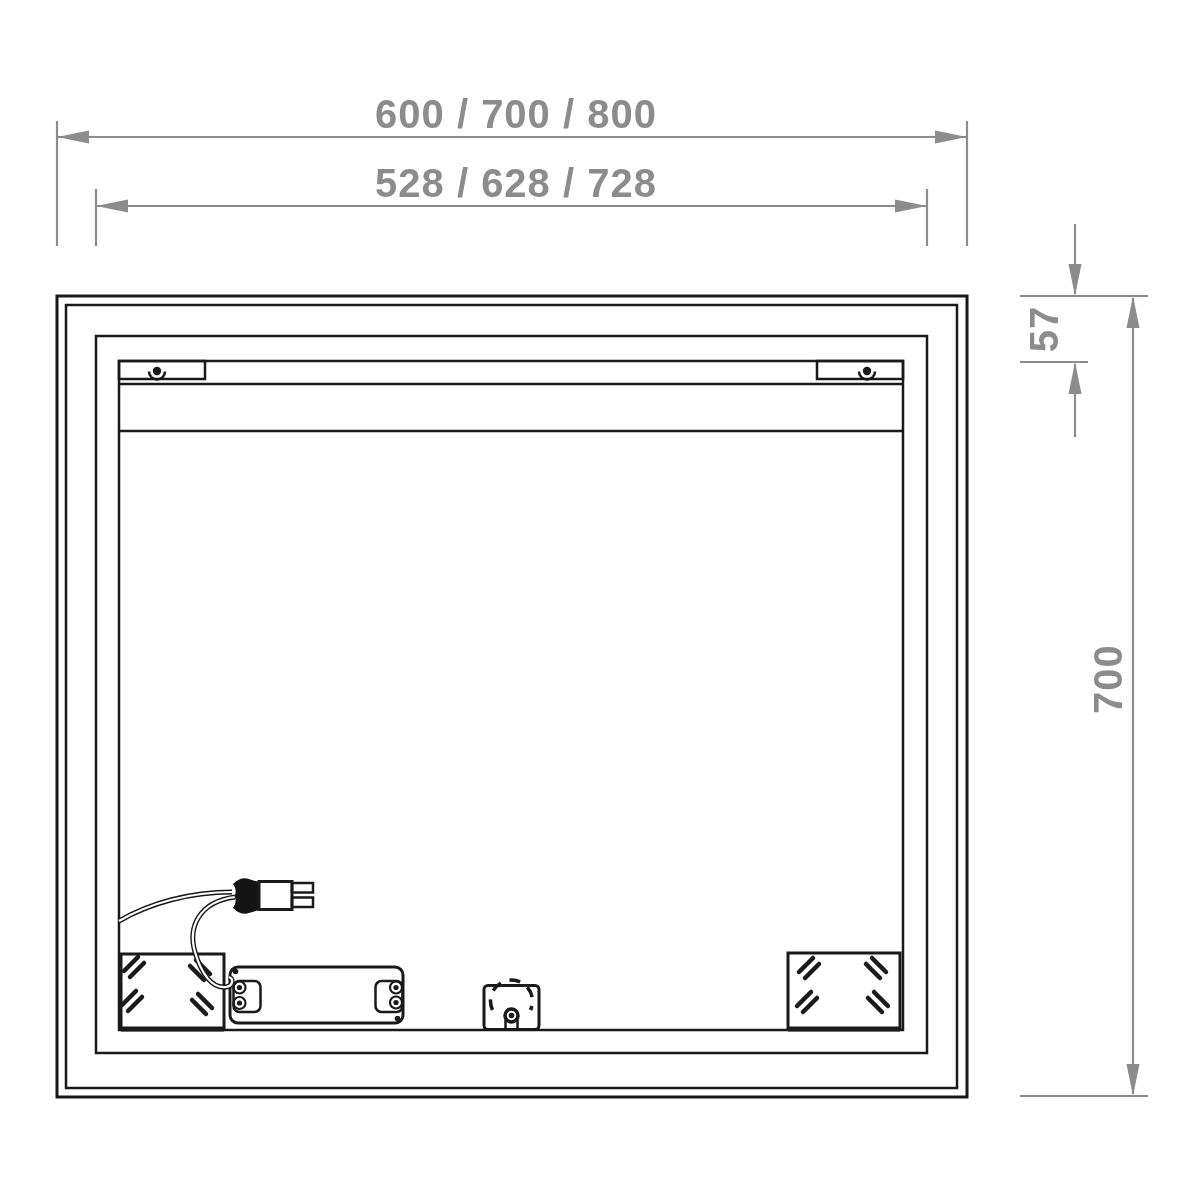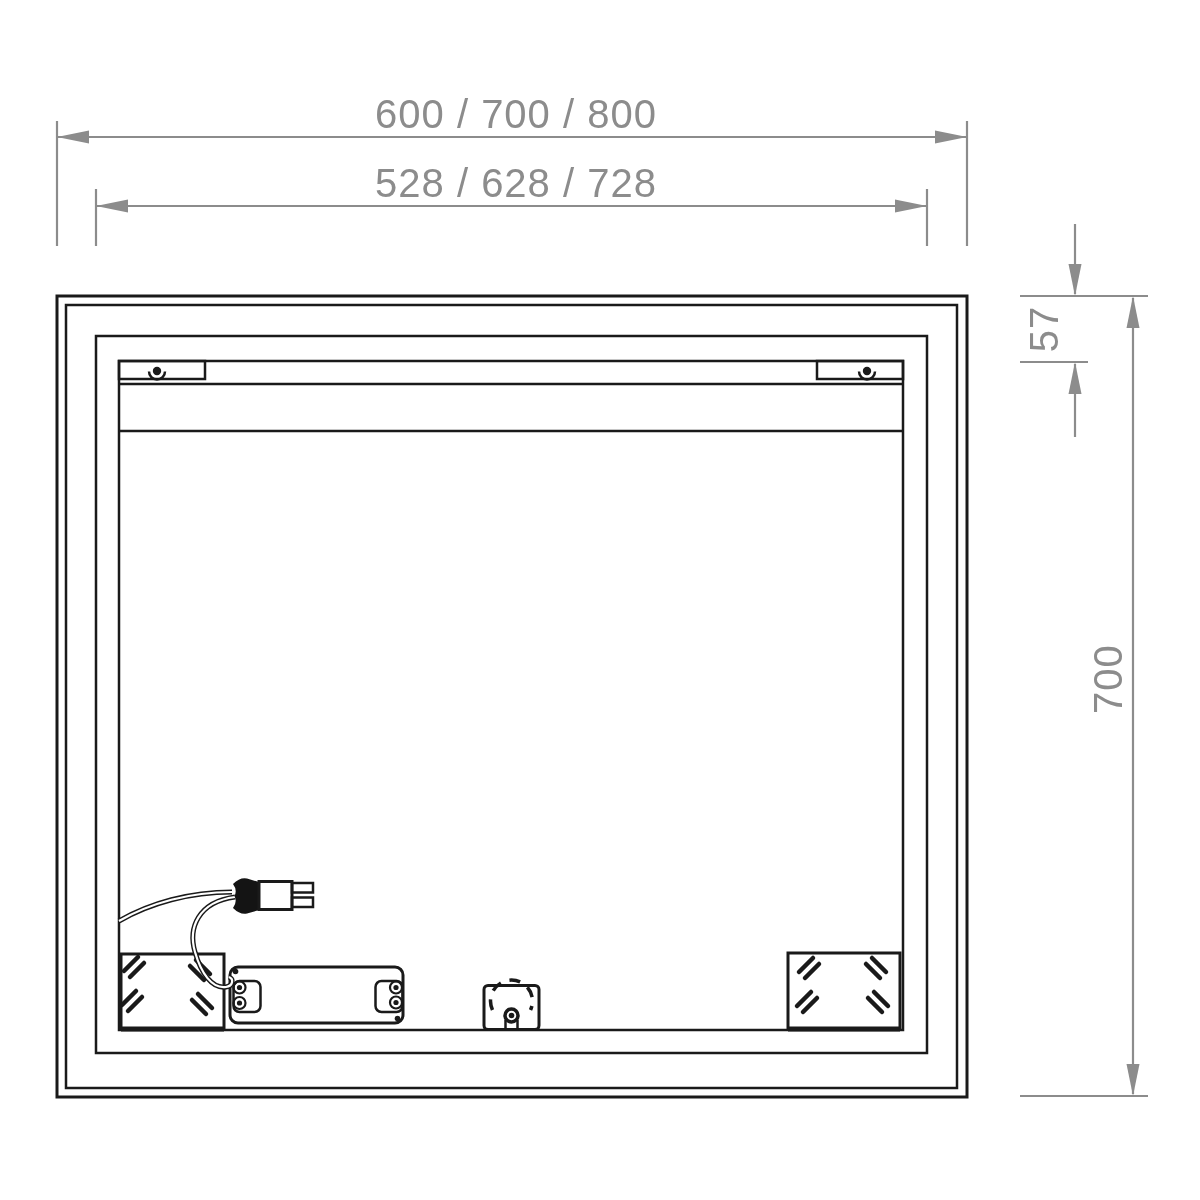--- a/index.html
+++ b/index.html
@@ -2,20 +2,21 @@
 <html><head>
 <meta charset="utf-8">
 <style>
   html,body{margin:0;padding:0;background:#ffffff;}
   .stage{
     position:relative;
     width:1200px;height:1200px;
     background:#ffffff;
     font-family:"Liberation Sans", sans-serif;
     overflow:hidden;
+    font-weight:bold;
   }
   svg{display:block;}
   .dim-text{
     font-family:"Liberation Sans", sans-serif;
     font-size:40px;
     letter-spacing:1px;
     fill:#8c8c8c;
   }
 </style>
 </head>

